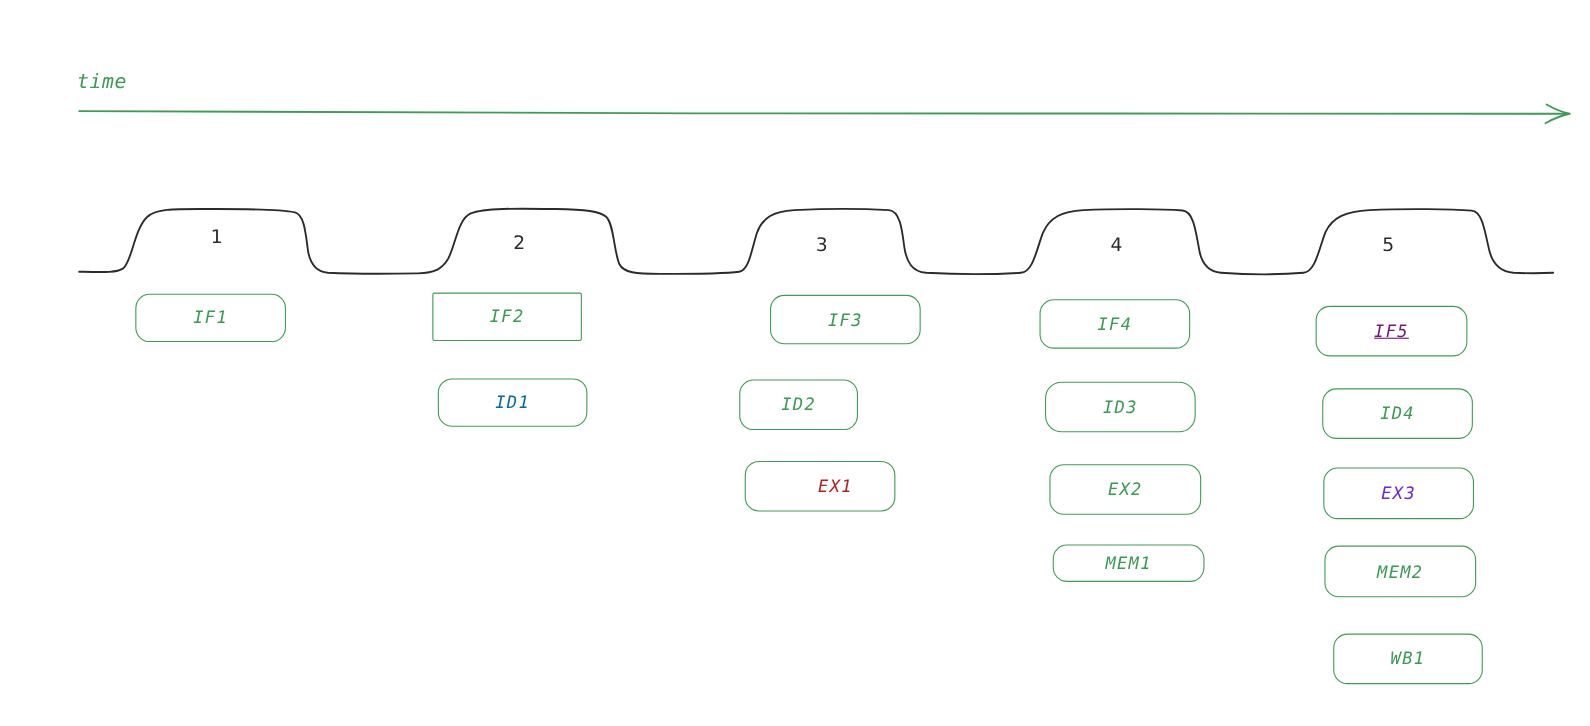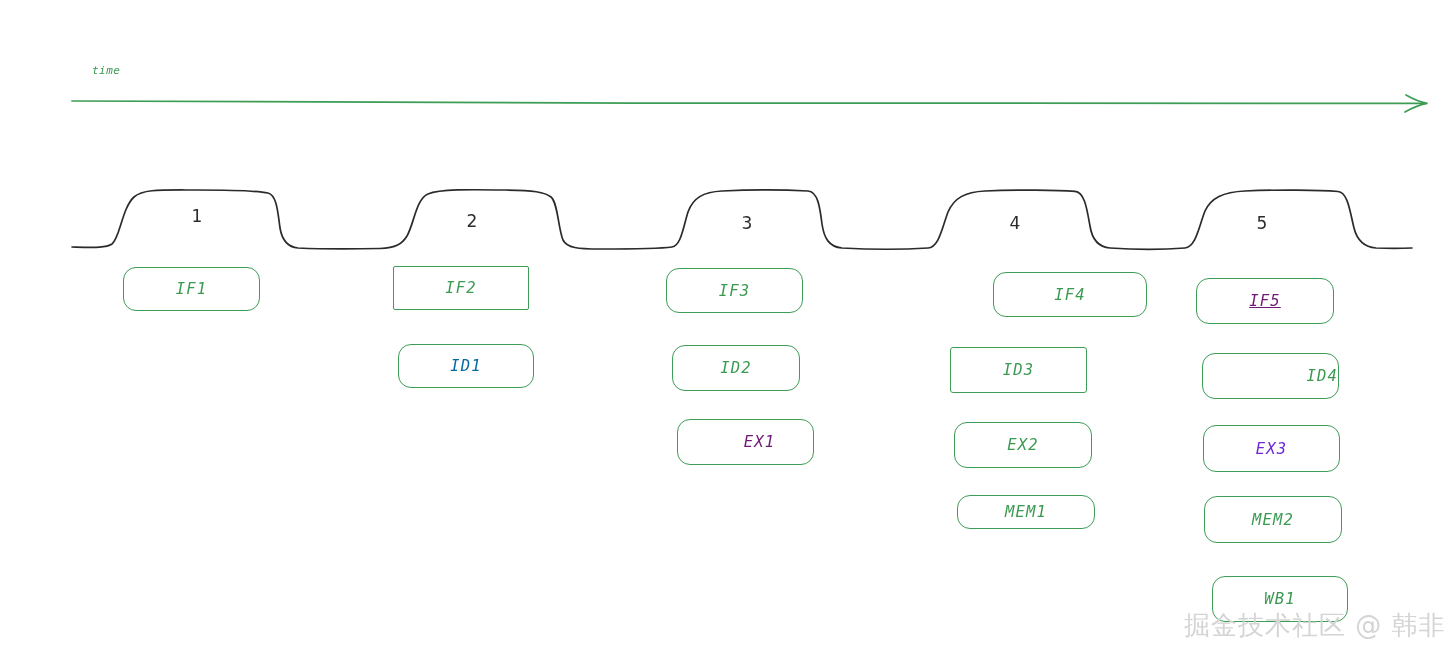--- a/index.html
+++ b/index.html
@@ -23,24 +23,24 @@
   #time-axis-svg {
     position: absolute;
     left: 0;
     top: 0;
     width: 1445px;
     height: 160px;
     pointer-events: none;
   }
   #time-label {
     position: absolute;
-    left: 92px;
+    left: 70px;
     top: 64px;
     font-family: "DejaVu Sans Mono", monospace;
-    font-size: 11px;
+    font-size: 18px;
     font-style: italic;
     letter-spacing: 0.5px;
     color: #3a9a52;
     white-space: nowrap;
   }
 
   
   #clock-svg {
     position: absolute;
     left: 0;
@@ -152,53 +152,52 @@
   <div id="stage-boxes">
       <div class="stage-box" style="left: 123px; top: 267px; width: 137px; height: 44px; border-color: rgb(61, 156, 85); border-radius: 13px;">
         <span class="stage-label" style="color: rgb(58, 154, 82);">IF1</span>
       </div>
       <div class="stage-box" style="left: 393px; top: 266px; width: 136px; height: 44px; border-color: rgb(61, 156, 85); border-radius: 2px;">
         <span class="stage-label" style="color: rgb(58, 154, 82);">IF2</span>
       </div>
       <div class="stage-box" style="left: 398px; top: 344px; width: 136px; height: 44px; border-color: rgb(61, 156, 85); border-radius: 13px;">
         <span class="stage-label" style="color: #0369a1; text-align: center;">ID1</span>
       </div>
-      <div class="stage-box" style="left: 666px; top: 268px; width: 137px; height: 45px; border-color: rgb(61, 156, 85); border-radius: 13px;">
+      <div class="stage-box" style="left: 700px; top: 268px; width: 137px; height: 45px; border-color: rgb(61, 156, 85); border-radius: 13px;">
         <span class="stage-label" style="color: rgb(58, 154, 82);">IF3</span>
       </div>
-      <div class="stage-box" style="left: 672px; top: 345px; width: 128px; height: 46px; border-color: rgb(61, 156, 85); border-radius: 13px;">
+      <div class="stage-box" style="left: 672px; top: 345px; width: 108px; height: 46px; border-color: rgb(61, 156, 85); border-radius: 13px;">
         <span class="stage-label" style="color: rgb(58, 154, 82);">ID2</span>
       </div>
       <div class="stage-box" style="left: 677px; top: 419px; width: 137px; height: 46px; border-color: rgb(61, 156, 85); border-radius: 13px;">
-        <span class="stage-label" style="color: #701a75; margin-left: 28px;">EX1</span>
-      </div>
-      <div class="stage-box" style="left: 993px; top: 272px; width: 154px; height: 45px; border-color: rgb(61, 156, 85); border-radius: 13px;">
+        <span class="stage-label" style="color: #b91c1c; margin-left: 28px;">EX1</span>
+      </div>
+      <div class="stage-box" style="left: 945px; top: 272px; width: 137px; height: 45px; border-color: rgb(61, 156, 85); border-radius: 13px;">
         <span class="stage-label" style="color: rgb(58, 154, 82);">IF4</span>
       </div>
-      <div class="stage-box" style="left: 950px; top: 347px; width: 137px; height: 46px; border-color: rgb(61, 156, 85); border-radius: 3px;">
+      <div class="stage-box" style="left: 950px; top: 347px; width: 137px; height: 46px; border-color: rgb(61, 156, 85); border-radius: 15px;">
         <span class="stage-label" style="color: rgb(58, 154, 82);">ID3</span>
       </div>
       <div class="stage-box" style="left: 954px; top: 422px; width: 138px; height: 46px; border-color: rgb(61, 156, 85); border-radius: 13px;">
         <span class="stage-label" style="color: rgb(58, 154, 82);">EX2</span>
       </div>
       <div class="stage-box" style="left: 957px; top: 495px; width: 138px; height: 34px; border-color: rgb(61, 156, 85); border-radius: 13px;">
         <span class="stage-label" style="color: rgb(58, 154, 82);">MEM1</span>
       </div>
       <div class="stage-box" style="left: 1196px; top: 278px; width: 138px; height: 46px; border-color: rgb(61, 156, 85); border-radius: 13px;">
         <span class="stage-label" style="color: #701a75; text-decoration: underline;">IF5</span>
       </div>
-      <div class="stage-box" style="left: 1202px; top: 353px; width: 137px; height: 46px; border-color: rgb(61, 156, 85); border-radius: 13px; justify-content: flex-end;">
+      <div class="stage-box" style="left: 1202px; top: 353px; width: 137px; height: 46px; border-color: rgb(61, 156, 85); border-radius: 13px;">
         <span class="stage-label" style="color: rgb(58, 154, 82);">ID4</span>
       </div>
       <div class="stage-box" style="left: 1203px; top: 425px; width: 137px; height: 47px; border-color: rgb(61, 156, 85); border-radius: 13px;">
         <span class="stage-label" style="color: #6d28d9;">EX3</span>
       </div>
       <div class="stage-box" style="left: 1204px; top: 496px; width: 138px; height: 47px; border-color: rgb(61, 156, 85); border-radius: 13px;">
         <span class="stage-label" style="color: rgb(58, 154, 82);">MEM2</span>
       </div>
       <div class="stage-box" style="left: 1212px; top: 576px; width: 136px; height: 46px; border-color: rgb(61, 156, 85); border-radius: 13px;">
         <span class="stage-label" style="color: rgb(58, 154, 82);">WB1</span>
       </div>
     </div>
 
-  <div id="watermark">掘金技术社区 @ 韩非</div>
 
 </div>
 
 </body></html>

